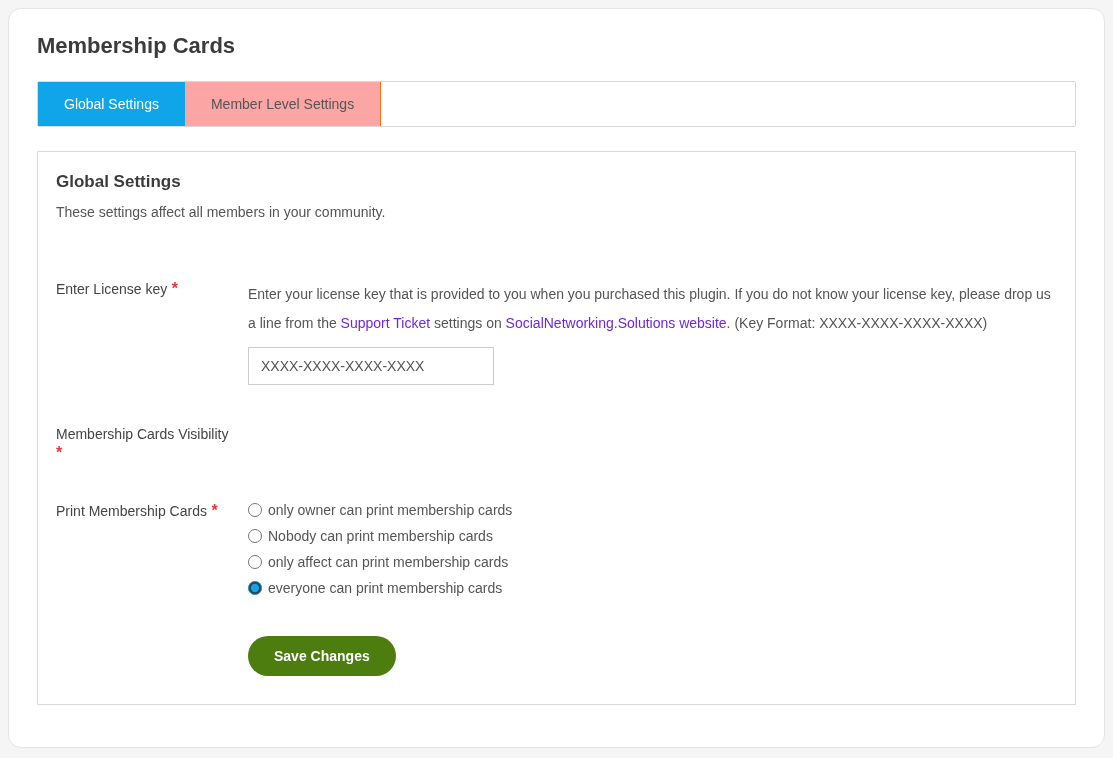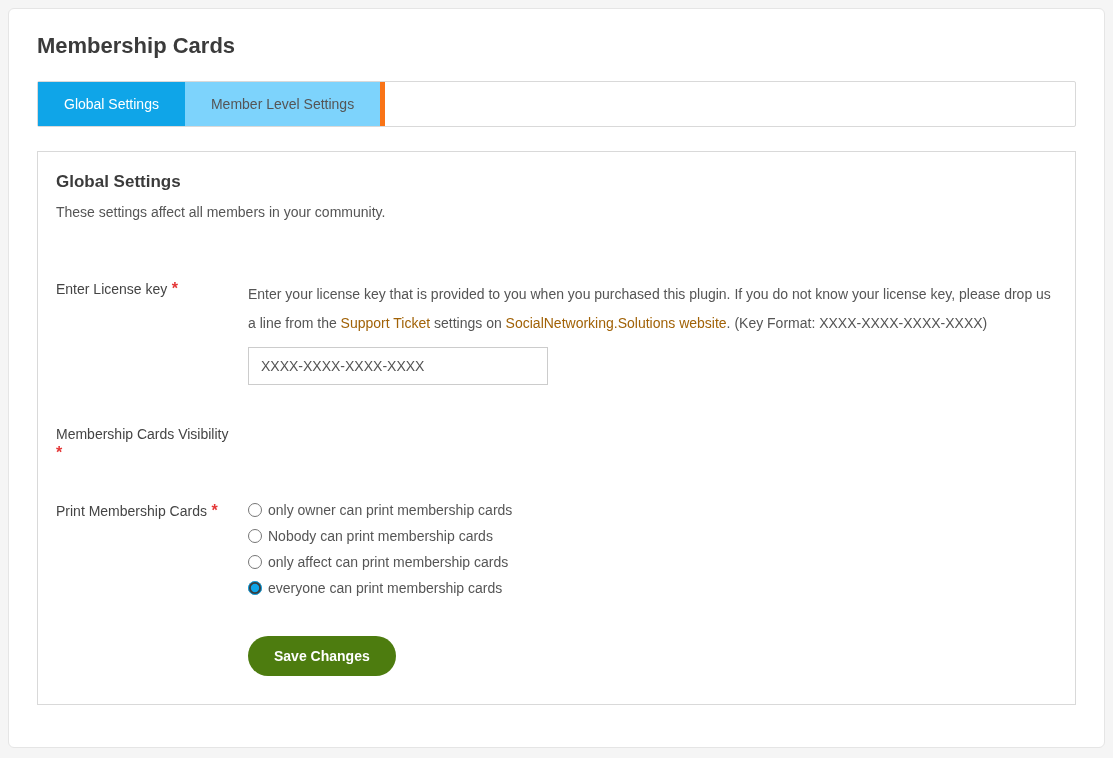--- a/index.html
+++ b/index.html
@@ -8,42 +8,42 @@
       padding: 0;
     }
     body {
       font-family: 'Segoe UI', Tahoma, Geneva, Verdana, sans-serif;
       background: #f5f5f5;
       padding: 8px;
     }
     .page-container {
       background: #fff;
       border: 1px solid #e5e5e5;
-      border-radius: 6px;
+      border-radius: 13px;
       padding: 24px 28px 28px 28px;
       min-height: 740px;
     }
     .page-title {
       font-size: 22px;
       font-weight: 700;
       color: #3b3b3b;
       margin-bottom: 22px;
     }
     .tabs {
       display: flex;
       border: 1px solid #d9d9d9;
       border-radius: 2px;
     }
     .tab {
       padding: 14px 26px;
       font-size: 14px;
       color: #555;
       cursor: pointer;
-      border-right: 5px solid #f97316;
-      background: #7dd3fc;
+      border-right: 1px solid #f97316;
+      background: #fca5a5;
     }
     .tab.active {
       background: #0fa5e8;
       color: #fff;
       border-right: none;
     }
     .settings-box {
       border: 1px solid #d9d9d9;
       margin-top: 24px;
       padding: 20px 18px 28px 18px;
@@ -82,25 +82,25 @@
     .form-content-col {
       flex: 1;
     }
     .help-text {
       font-size: 14px;
       color: #555;
       line-height: 2.1;
       margin-bottom: 8px;
     }
     .help-text a {
-      color: #a16207;
+      color: #6d28d9;
       text-decoration: none;
     }
     .text-input {
-      width: 300px;
+      width: 246px;
       padding: 10px 12px;
       border: 1px solid #ccc;
       font-size: 14px;
       color: #555;
       font-family: inherit;
     }
     .radio-group {
       display: flex;
       flex-direction: column;
       gap: 10px;

